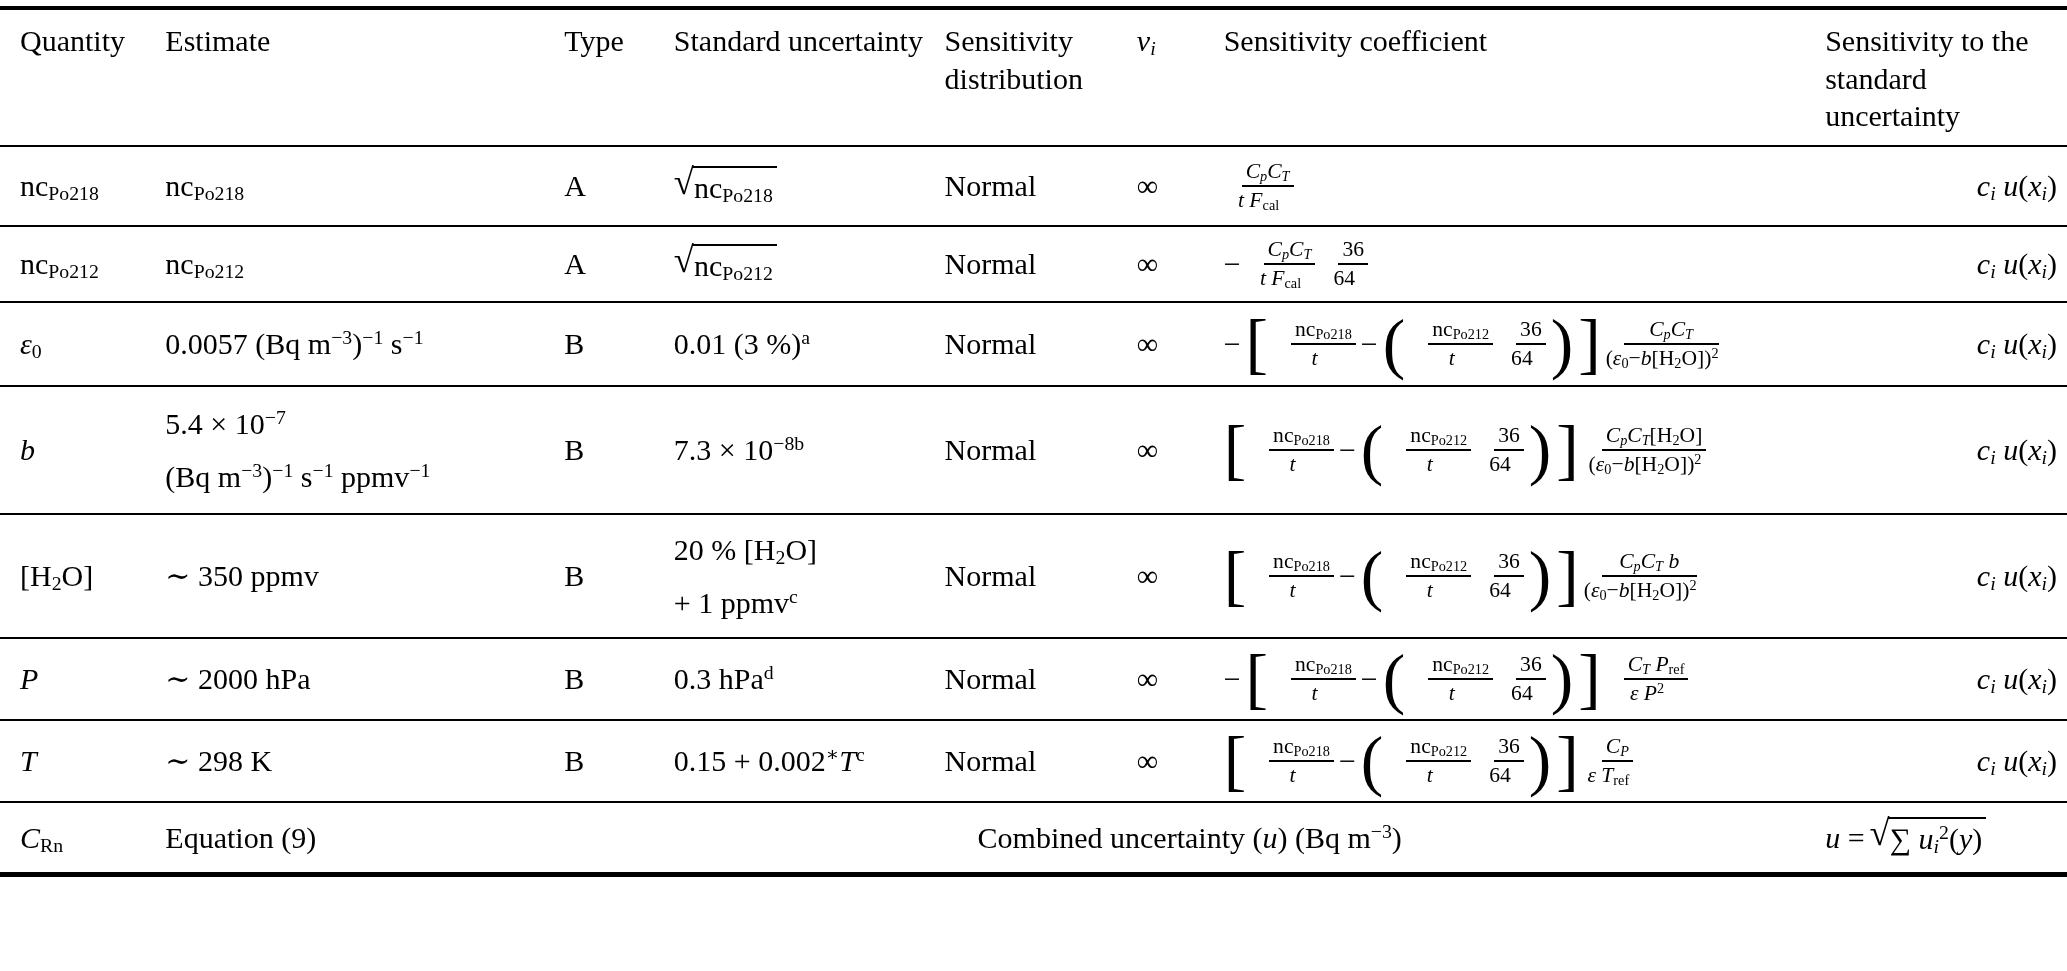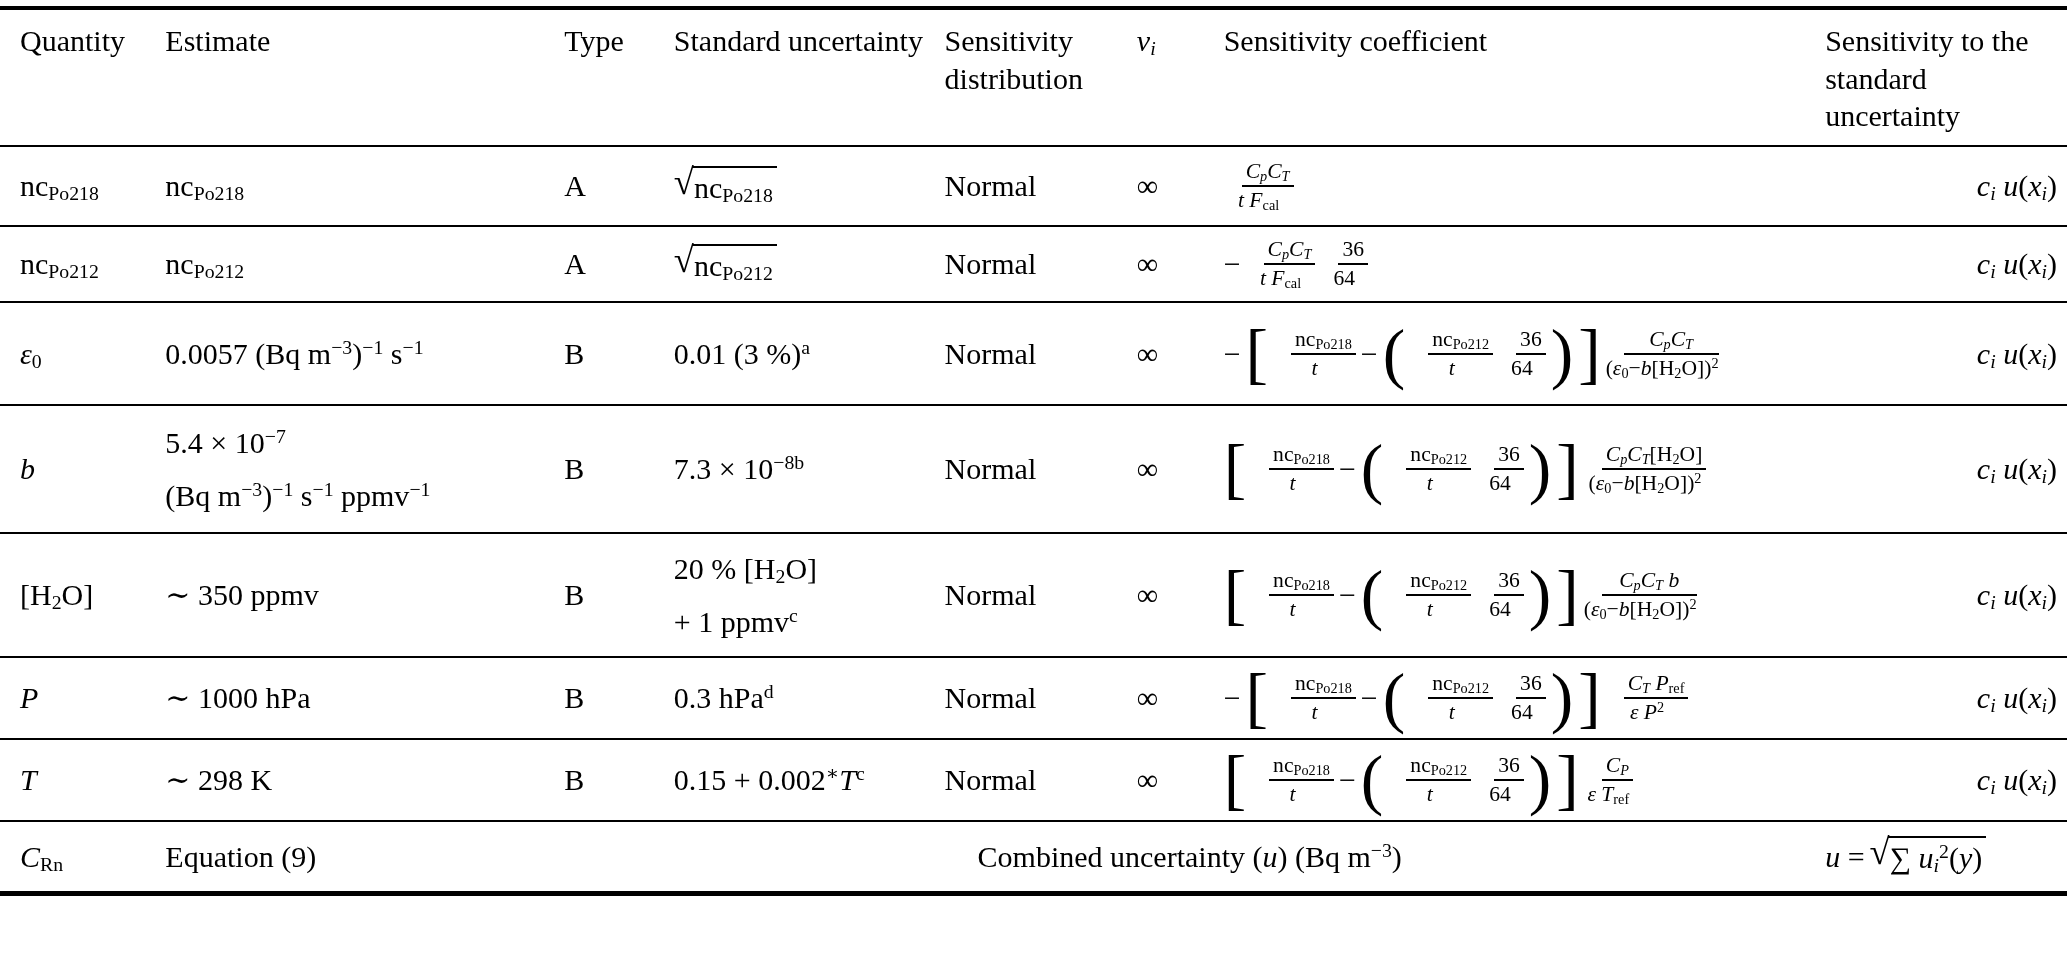--- a/index.html
+++ b/index.html
@@ -116,21 +116,21 @@
               <span class="den"><i>t</i> <i>F</i><sub>cal</sub></span>
             </span>
             <span class="frac">
               <span class="num">36</span>
               <span class="den">64</span>
             </span>
           </span>
         </td>
         <td class="contrib"><i>c</i><sub><i>i</i></sub> <i>u</i>(<i>x</i><sub><i>i</i></sub>)</td>
       </tr>
-      <tr class="rule" style="height: 103px;">
+      <tr class="rule" style="height: 84px;">
         <td><i>ε</i><sub>0</sub></td>
         <td>
           <div class="cell-lines">
             <div>0.0057 (Bq m<sup>−3</sup>)<sup>−1</sup> s<sup>−1</sup></div>
           </div>
         </td>
         <td>B</td>
         <td>
           <div class="cell-lines">
             <div>0.01 (3 %)<sup>a</sup></div>
@@ -249,21 +249,21 @@
               <span class="den">(<i>ε</i><sub>0</sub>−<i>b</i>[H<sub>2</sub>O])<sup>2</sup></span>
             </span>
           </span>
         </td>
         <td class="contrib"><i>c</i><sub><i>i</i></sub> <i>u</i>(<i>x</i><sub><i>i</i></sub>)</td>
       </tr>
       <tr class="rule" style="height: 82px;">
         <td><i>P</i></td>
         <td>
           <div class="cell-lines">
-            <div>∼ 1000 hPa</div>
+            <div>∼ 2000 hPa</div>
           </div>
         </td>
         <td>B</td>
         <td>
           <div class="cell-lines">
             <div>0.3 hPa<sup>d</sup></div>
           </div>
         </td>
         <td>Normal</td>
         <td>∞</td>

